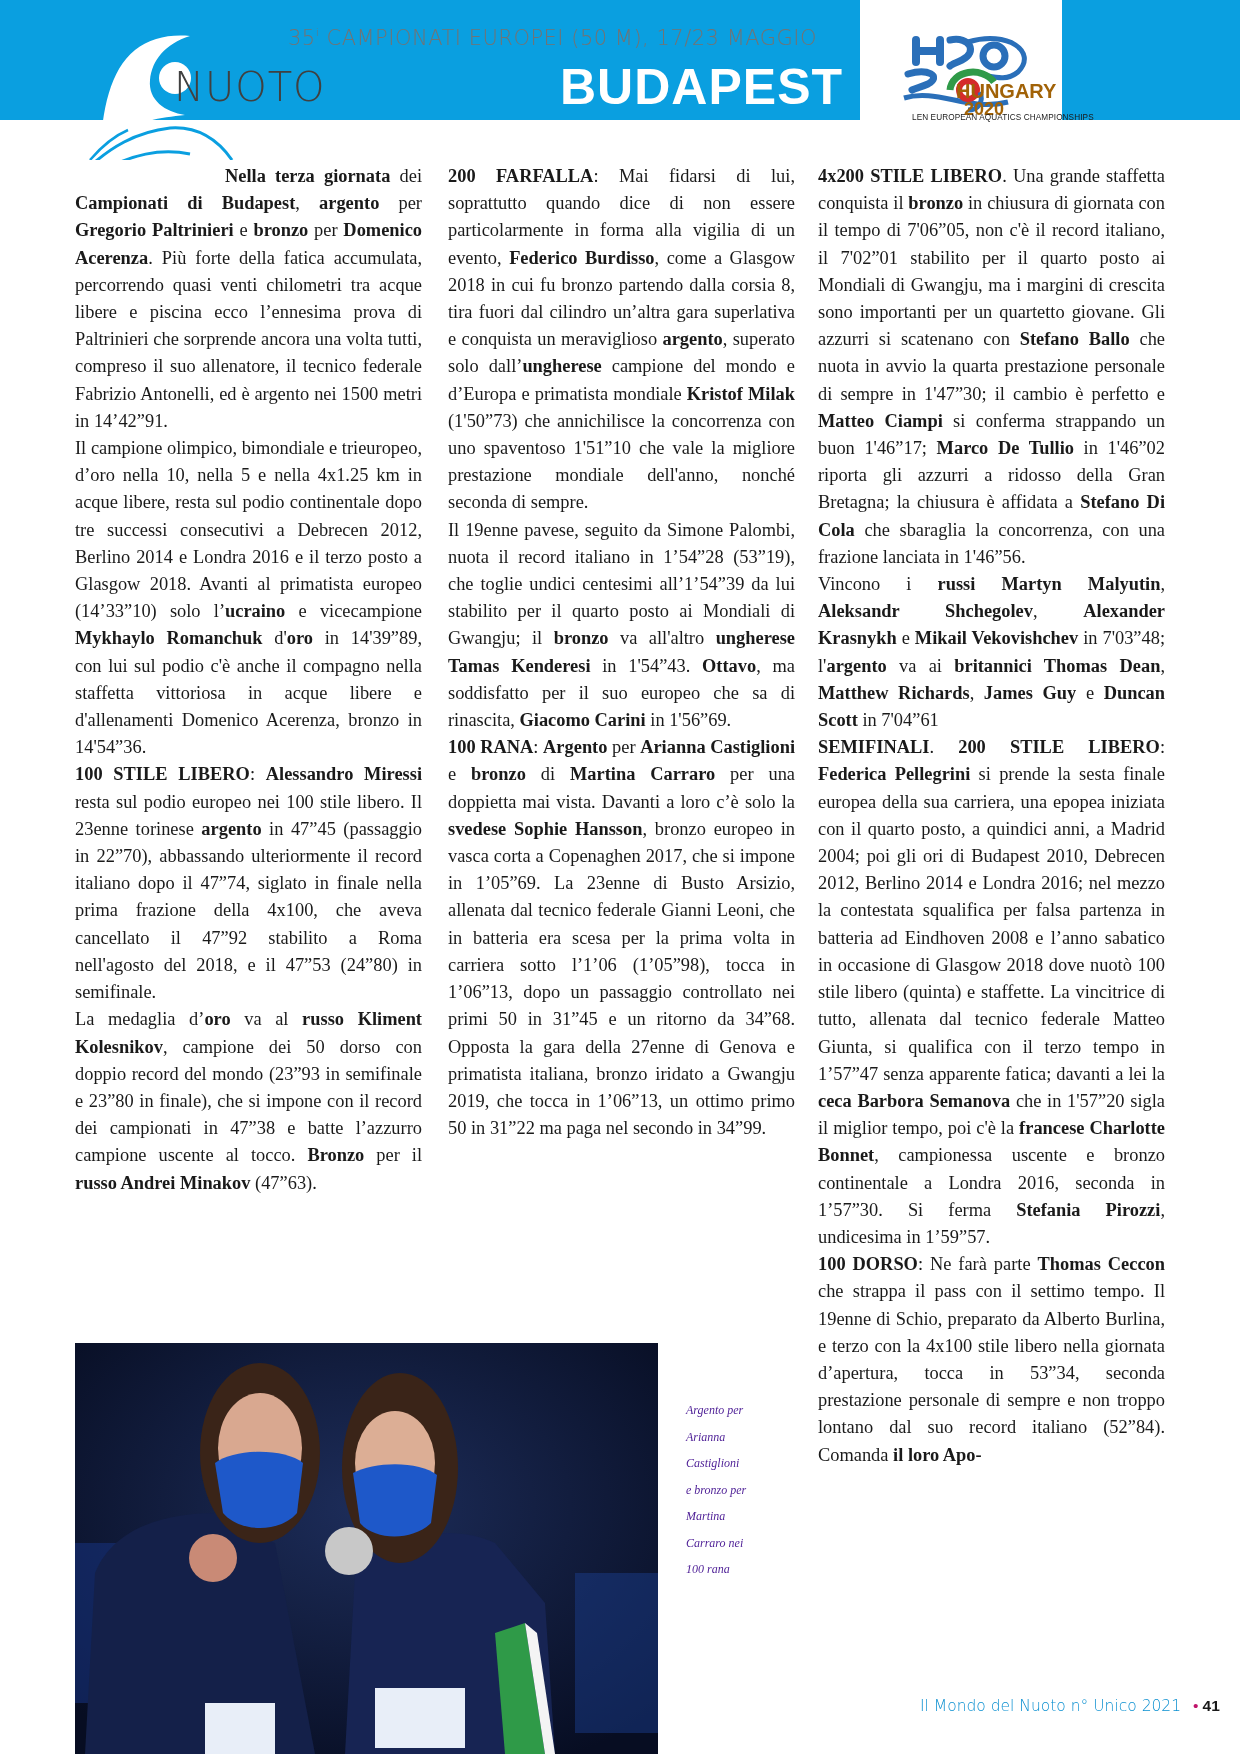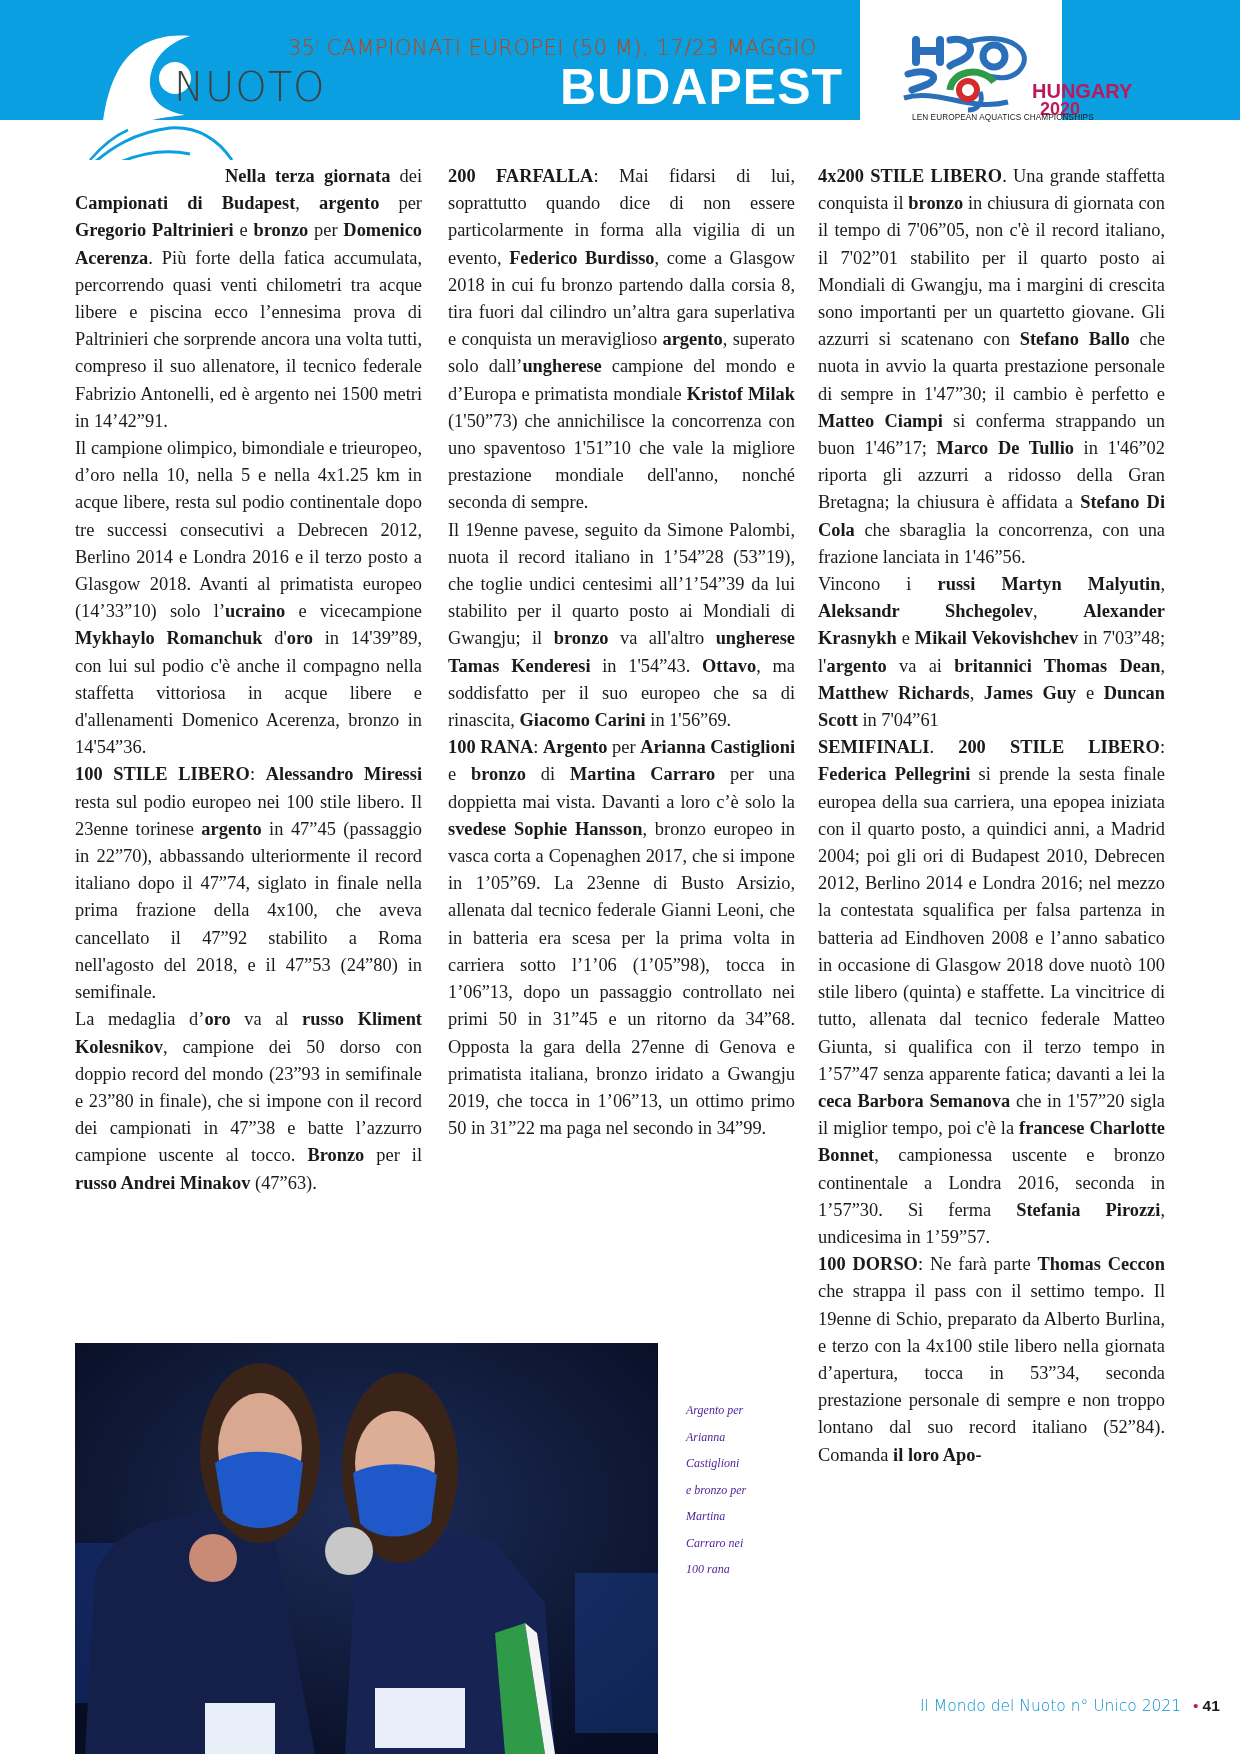--- a/index.html
+++ b/index.html
@@ -3,28 +3,28 @@
 <meta charset="utf-8">
 <style>
   html, body { margin:0; padding:0; }
   body { width:1240px; height:1754px; background:#ffffff; position:relative; overflow:hidden;
          font-family:"Liberation Serif","DejaVu Serif",serif; color:#1a1a1a; }
   .banner { position:absolute; left:0; top:0; width:860px; height:120px; background:#0a9fe0; }
   .banner-right { position:absolute; left:1062px; top:0; width:178px; height:120px; background:#0a9fe0; }
   .logo-swimmer { position:absolute; left:40px; top:20px; width:200px; height:140px; }
   .section-title { position:absolute; left:174px; top:64px; font-family:"DejaVu Sans","Liberation Sans",sans-serif;
          font-weight:300; font-size:40px; color:#404040; letter-spacing:1px; }
-  .event-line { position:absolute; left:288px; top:36px; font-family:"DejaVu Sans","Liberation Sans",sans-serif;
-         font-weight:300; font-size:21px; color:#c2410c; letter-spacing:0.5px; white-space:nowrap; }
+  .event-line { position:absolute; left:288px; top:26px; font-family:"DejaVu Sans","Liberation Sans",sans-serif;
+         font-weight:300; font-size:21px; color:#737373; letter-spacing:0.5px; white-space:nowrap; }
   .event-line sup { font-size:11px; vertical-align:top; position:relative; top:0px; }
   .city { position:absolute; left:560px; top:58px; font-family:"Liberation Sans","DejaVu Sans",sans-serif;
          font-weight:bold; font-size:50px; color:#fff; letter-spacing:1px; }
   .event-logo { position:absolute; left:898px; top:22px; width:300px; height:110px; }
-  .hungary { position:absolute; left:1032px; top:82px; font-family:"Liberation Sans",sans-serif; font-weight:bold;
-         font-size:20px; color:#be185d; line-height:18px; }
+  .hungary { position:absolute; left:956px; top:82px; font-family:"Liberation Sans",sans-serif; font-weight:bold;
+         font-size:20px; color:#a16207; line-height:18px; }
   .hungary .yr { display:block; font-size:18px; padding-left:8px; }
   .len { position:absolute; left:912px; top:113px; font-family:"Liberation Sans",sans-serif; font-size:8.2px;
          color:#1a1a1a; letter-spacing:0.1px; white-space:nowrap; }
 
   .col { position:absolute; top:163px; width:347px; font-size:18.4px; line-height:27.2px; text-align:justify;
          hyphens:none; }
   .col p { margin:0; }
   .col b { font-weight:bold; }
   .col1 { left:75px; }
   .col2 { left:448px; }

